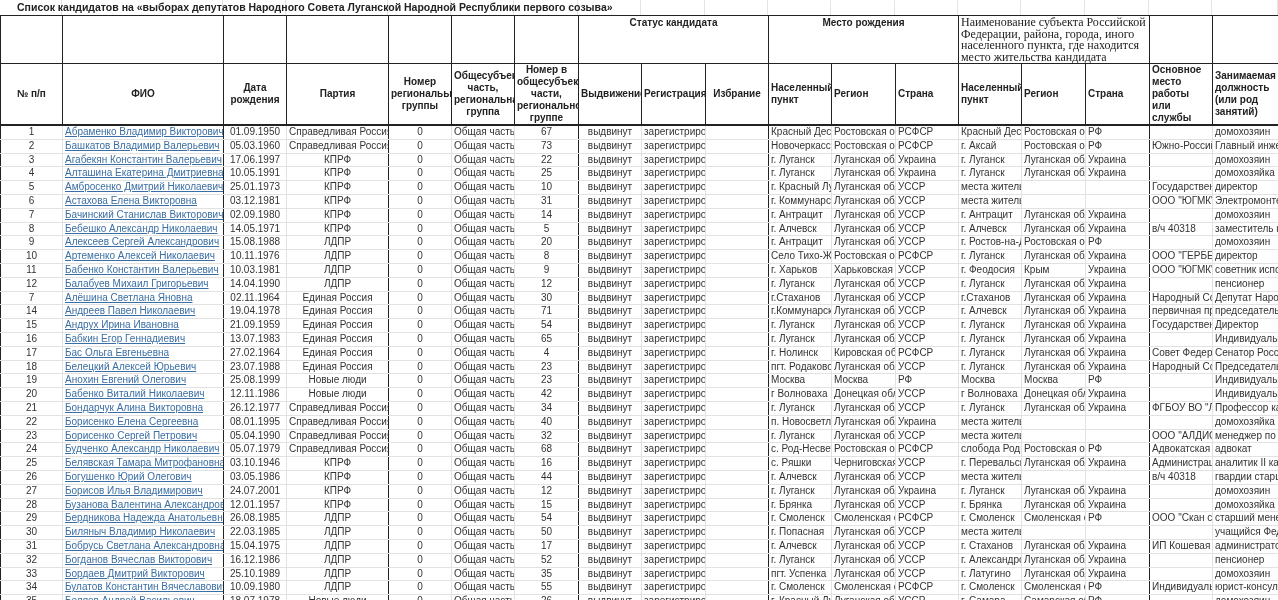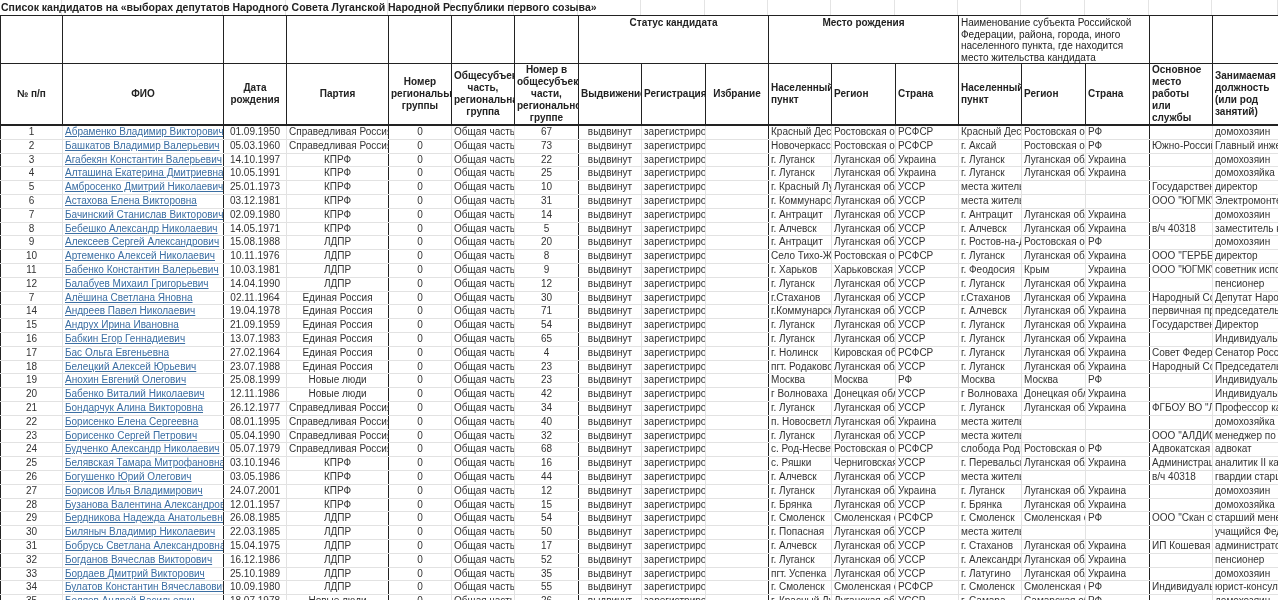--- a/index.html
+++ b/index.html
@@ -1,18 +1,18 @@
 <!DOCTYPE html>
 <html><head>
 <meta charset="utf-8">
 <style>
   html, body { margin:0; padding:0; background:#fff; }
   body { width:1278px; height:600px; overflow:hidden; font-family:"Liberation Sans", sans-serif; font-size:10px; color:#222; }
   .sheet { position:relative; width:1278px; height:600px; }
-  .title { position:absolute; left:1px; top:0; height:15px; line-height:15px; font-weight:bold; font-size:10.5px; white-space:nowrap; z-index:2; }
+  .title { position:absolute; left:1px; top:0; height:15px; line-height:15px; font-weight:bold; font-size:10.5px; white-space:nowrap; z-index:2;padding-left:16px; }
   .gridbg { position:absolute; left:0; top:0; width:1278px; height:15px; }
   .gridbg span { position:absolute; top:0; height:15px; border-right:1px solid #e4e4e4; }
   table { position:absolute; left:0; top:15px; border-collapse:collapse; table-layout:fixed; width:1278px; }
   td, th { overflow:hidden; white-space:nowrap; padding:0 2px; }
   thead th { font-weight:bold; font-size:10px; border:1px solid #222; vertical-align:middle; background:#fff; }
   thead tr.h1 th { height:44px; vertical-align:top; padding-top:1px;margin-left:30px; }
   thead tr.h2 th { height:55px; }
   thead tr.h2 th { border-bottom:2px solid #222; }
   th.wrap { white-space:normal; line-height:12px; }
   th.left { text-align:left; }
@@ -73,21 +73,21 @@
       <tr class="h1">
         <th></th>
         <th></th>
         <th></th>
         <th></th>
         <th></th>
         <th></th>
         <th></th>
         <th colspan="3">Статус кандидата</th>
         <th colspan="3">Место рождения</th>
-        <th colspan="3" class="wrap left" style="font-weight:normal;font-size:10px;line-height:11.5px;">Наименование субъекта Российской Федерации, района, города, иного населенного пункта, где находится место жительства кандидата</th>
+        <th colspan="3" class="wrap left" style="font-weight:normal;font-size:12px;line-height:11.5px;font-family:Liberation Serif, serif;">Наименование субъекта Российской Федерации, района, города, иного населенного пункта, где находится место жительства кандидата</th>
         <th></th>
         <th></th>
       </tr>
       <tr class="h2">
         <th class="wrap">№ п/п</th>
         <th class="wrap">ФИО</th>
         <th class="wrap">Дата рождения</th>
         <th class="wrap">Партия</th>
         <th class="wrap">Номер региональьной группы</th>
         <th class="wrap">Общесубъектовая часть, региональная группа</th>
@@ -142,21 +142,21 @@
           <td>РСФСР</td>
           <td>г. Аксай</td>
           <td>Ростовская об</td>
           <td class="thick-right">РФ</td>
           <td>Южно-Россий</td>
           <td>Главный инже</td>
         </tr>
         <tr>
           <td class="c thick-left">3</td>
           <td class="name thick-right"><a>Агабекян Константин Валерьевич</a></td>
-          <td class="c">14.10.1997</td>
+          <td class="c">17.06.1997</td>
           <td class="c thick-right">КПРФ</td>
           <td class="c">0</td>
           <td>Общая часть</td>
           <td class="c thick-right">22</td>
           <td class="c">выдвинут</td>
           <td>зарегистриров</td>
           <td class="thick-right"></td>
           <td>г. Луганск</td>
           <td>Луганская обл</td>
           <td>Украина</td>

